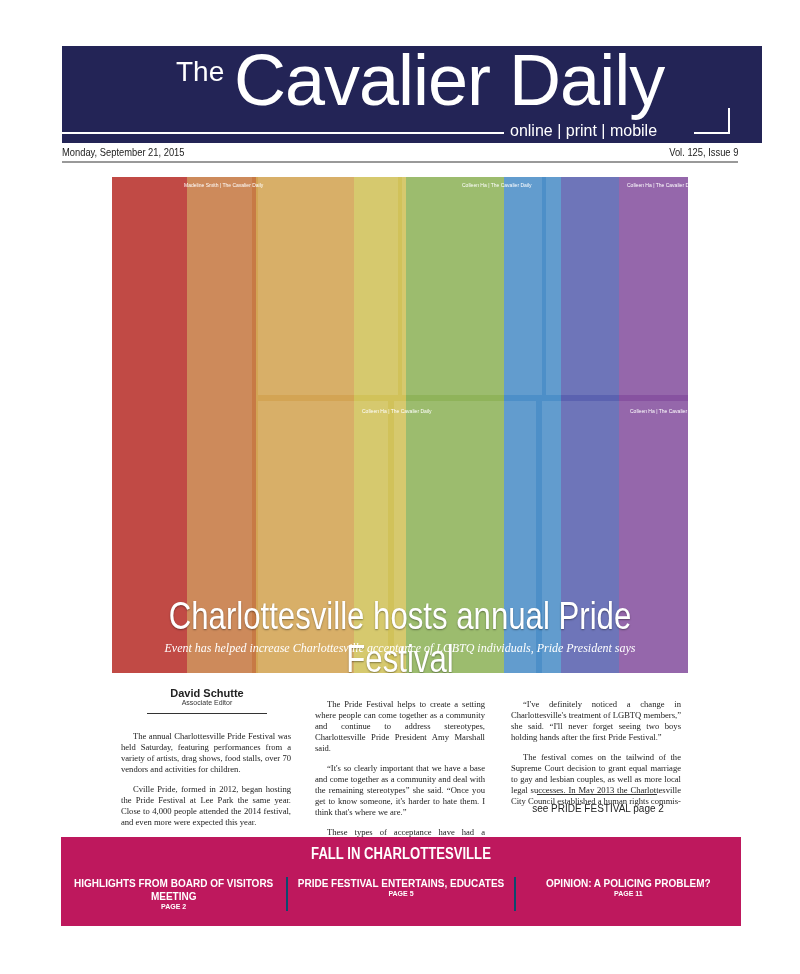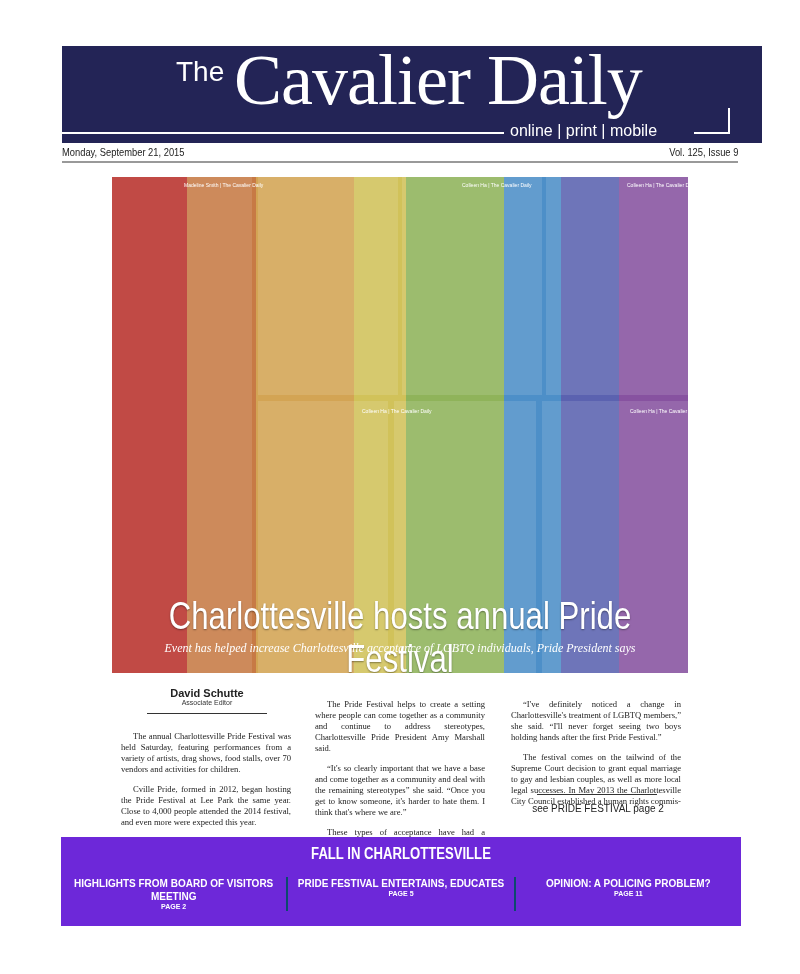--- a/index.html
+++ b/index.html
@@ -1,19 +1,19 @@
 <!DOCTYPE html>
 <html><head>
 <meta charset="utf-8">
 <style>
   html,body{margin:0;padding:0;background:#fff;}
   body{width:800px;height:974px;position:relative;overflow:hidden;font-family:"Liberation Sans",sans-serif;}
   .masthead{position:absolute;left:62px;top:46px;width:700px;height:97px;background:#232456;}
   .mh-the{position:absolute;left:114px;top:10px;color:#fff;font-size:28px;font-family:"Liberation Sans",sans-serif;font-weight:300;}
-  .mh-title{position:absolute;left:172px;top:-2px;color:#fff;font-size:72px;font-family:Liberation Serif, serif;letter-spacing:-1px;line-height:1;}
+  .mh-title{position:absolute;left:172px;top:-2px;color:#fff;font-size:72px;font-family:Liberation Sans, sans-serif;letter-spacing:-1px;line-height:1;}
   .mh-line{position:absolute;left:0;top:86px;width:442px;height:2px;background:#fff;}
   .mh-line2{position:absolute;left:632px;top:86px;width:36px;height:2px;background:#fff;}
   .mh-line3{position:absolute;left:666px;top:62px;width:2px;height:26px;background:#fff;}
   .mh-tag{position:absolute;left:448px;top:76px;color:#fff;font-size:16px;}
   .dateline{position:absolute;left:62px;top:146px;width:676px;height:14px;font-family:"Liberation Sans Narrow","Liberation Sans",sans-serif;font-size:11px;color:#222;}
   .dateline .l{position:absolute;left:0;top:0;transform:scaleX(0.85);transform-origin:left;}
   .dateline .r{position:absolute;right:0;top:0;transform:scaleX(0.85);transform-origin:right;}
   .rule{position:absolute;left:62px;top:161px;width:676px;height:2px;background:#999;}
   .photo{position:absolute;left:112px;top:177px;width:576px;height:496px;overflow:hidden;background:#888;}
   .stripes{position:absolute;inset:0;display:flex;}
@@ -25,21 +25,21 @@
   .subhead{position:absolute;left:0;right:0;top:464px;text-align:center;color:#fff;font-size:12px;font-style:italic;font-family:"Liberation Serif",serif;}
   .byline{position:absolute;left:112px;top:687px;width:190px;text-align:center;}
   .byline .name{font-size:11px;font-weight:bold;color:#222;}
   .byline .role{font-size:7px;color:#333;}
   .byline .bar{width:120px;height:1px;background:#333;margin:7px auto 0;}
   .col{position:absolute;top:722px;width:188px;font-family:"Liberation Serif",serif;font-size:8.6px;line-height:11px;color:#222;text-align:justify;}
   .col p{margin:9px;text-indent:12px;}
   .col2,.col3{top:690px;}
   .seebar{position:absolute;left:537px;top:794px;width:120px;height:1px;background:#333;}
   .see{position:absolute;left:500px;top:803px;width:196px;text-align:center;font-size:10px;color:#222;font-family:"Liberation Sans Narrow","Liberation Sans",sans-serif;}
-  .promo{position:absolute;left:61px;top:837px;width:680px;height:89px;background:#6d28d9;}
+  .promo{position:absolute;left:61px;top:837px;width:680px;height:89px;background:#be185d;}
   .promo-title{position:absolute;left:0;right:0;top:8px;text-align:center;color:#fff;font-size:16px;font-weight:bold;transform:scaleX(0.82);}
   .promo-items{position:absolute;left:0;right:0;top:40px;display:flex;}
   .promo-item{flex:1;text-align:center;color:#fff;font-weight:bold;font-size:10px;line-height:13px;border-right:2px solid #0c4a6e;}
   .promo-item:last-child{border-right:none;}
   .promo-item .p{font-size:7px;line-height:8px;display:block;}
 </style>
 </head>
 <body>
 
 <div class="masthead">

